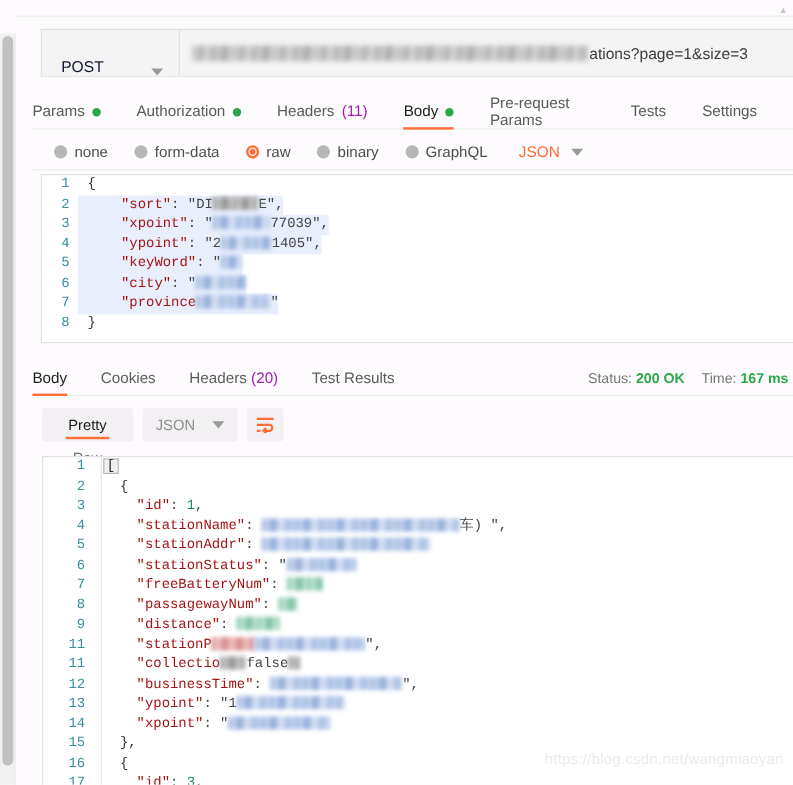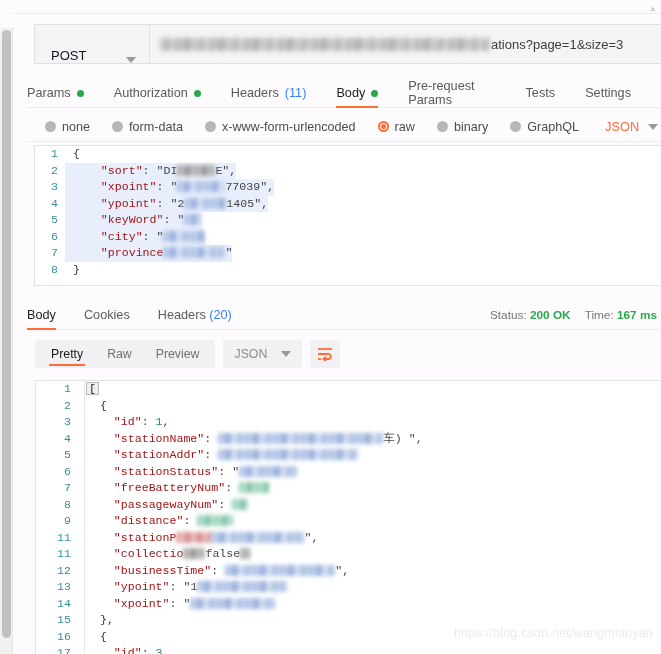--- a/index.html
+++ b/index.html
@@ -101,21 +101,21 @@
   .req-tab.active { color: #212121; }
   .req-tab.active::after {
     content: ""; position: absolute;
     left: 0; right: 0; bottom: -1px; height: 2px;
     background: #ff6c37;
   }
   .dot-green {
     width: 7px; height: 7px; border-radius: 50%;
     background: #2aa84a; display: inline-block;
   }
-  .count-green { color: #3b82f6; }
+  .count-green { color: #a21caf; }
 
   
   .body-types {
     position: absolute; left: 14px; top: 112px;
     width: 634px; height: 30px;
     display: flex; 
     border-bottom: 1px solid #ededed;
     padding-left: 18px;
   }
   .radio-item {
@@ -228,21 +228,21 @@
   .meta-val { color: #2aa84a; font-weight: bold; }
 
   
   .resp-toolbar {
     position: absolute; left: 22px; top: 340px;
     display: flex; align-items: center; gap: 8px;
   }
   .seg-group {
     display: flex; align-items: center;
     background: #f2f0f2; border-radius: 3px;
-    height: 28px; padding: 0 4px;
+    height: 28px; padding: 0 4px; flex-direction: column;
   }
   .seg {
     font-size: 12.3px; color: #707070; padding: 0 12px;
     cursor: pointer; line-height: 28px; position: relative;
   }
   .seg.active { color: #1a1a1a; }
   .seg.active::after {
     content: ""; position: absolute; left: 10px; right: 10px;
     bottom: 2px; height: 2px; background: #ff6c37;
   }
@@ -339,24 +339,20 @@
   <div class="body-types">
     <div class="radio-item">
       <span class="radio"></span>
       <span>none</span>
     </div>
     <div class="radio-item">
       <span class="radio"></span>
       <span>form-data</span>
     </div>
     <div class="radio-item">
-      <span class="radio"></span>
-      <span>x-www-form-urlencoded</span>
-    </div>
-    <div class="radio-item">
       <span class="radio on"></span>
       <span>raw</span>
     </div>
     <div class="radio-item">
       <span class="radio"></span>
       <span>binary</span>
     </div>
     <div class="radio-item">
       <span class="radio"></span>
       <span>GraphQL</span>
@@ -404,20 +400,23 @@
 
   <div class="resp-tabs">
     <div class="resp-tab active">
       <span>Body</span>
     </div>
     <div class="resp-tab">
       <span>Cookies</span>
     </div>
     <div class="resp-tab">
       <span>Headers</span>&nbsp;<span class="count-green">(20)</span>
+    </div>
+    <div class="resp-tab">
+      <span>Test Results</span>
     </div>
     <div class="resp-meta">
       <span><span>Status:</span> <span class="meta-val">200 OK</span></span>
       <span><span>Time:</span> <span class="meta-val">167 ms</span></span>
     </div>
   </div>
 
   <div class="resp-toolbar">
     <div class="seg-group">
       <span class="seg active">Pretty</span>

